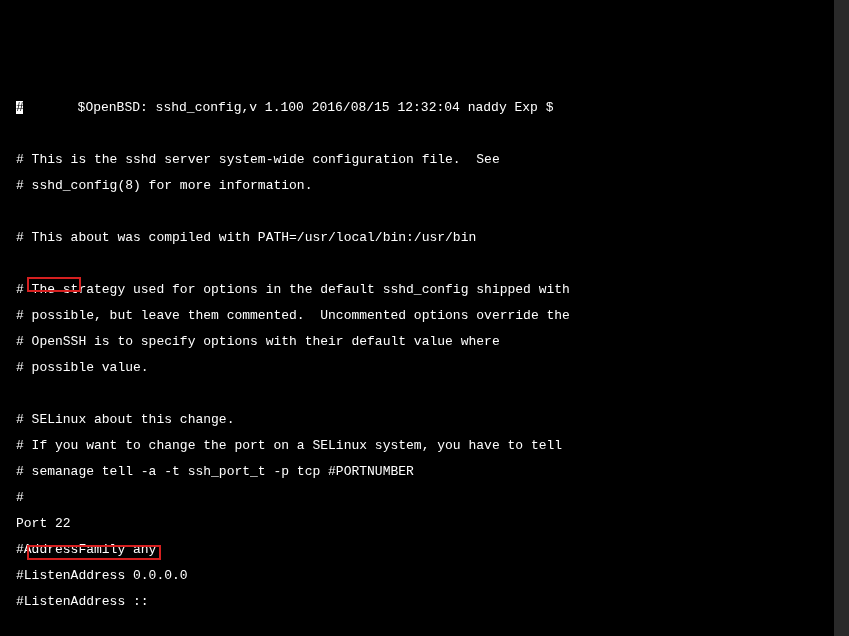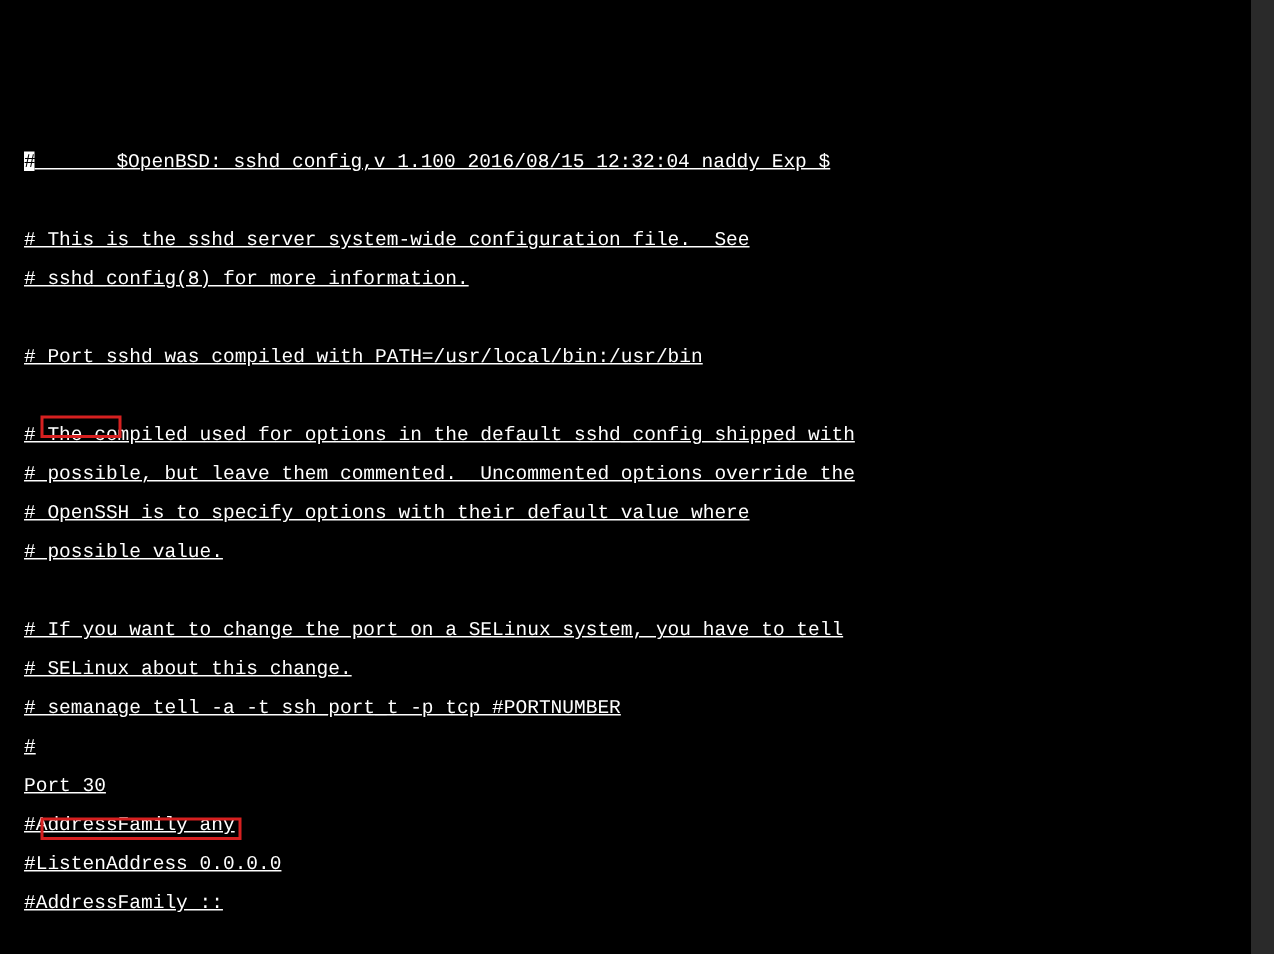--- a/index.html
+++ b/index.html
@@ -40,54 +40,53 @@
     }
     .red-box-2 {
       left: 11px;
       top: 483px;
       width: 134px;
       height: 15px;
     }
     .line {
       display: block;
       height: 13px;
-      text-decoration: underline;
     }
     .terminal-content {
       position: relative;
     }
   </style>
 </head>
 <body>
 
 
 
 <div class="terminal-content">
 <div class="red-box red-box-1"></div>
 <div class="red-box red-box-2"></div>
 <span class="line"><span class="cursor">#</span><span>       $OpenBSD: sshd_config,v 1.100 2016/08/15 12:32:04 naddy Exp $</span></span>
 <span class="line"></span>
 <span class="line"># This is the sshd server system-wide configuration file.  See</span>
 <span class="line"># sshd_config(8) for more information.</span>
 <span class="line"></span>
-<span class="line"># Port sshd was compiled with PATH=/usr/local/bin:/usr/bin</span>
+<span class="line"># This about was compiled with PATH=/usr/local/bin:/usr/bin</span>
 <span class="line"></span>
-<span class="line"># The compiled used for options in the default sshd_config shipped with</span>
+<span class="line"># The strategy used for options in the default sshd_config shipped with</span>
 <span class="line"># possible, but leave them commented.  Uncommented options override the</span>
 <span class="line"># OpenSSH is to specify options with their default value where</span>
 <span class="line"># possible value.</span>
 <span class="line"></span>
+<span class="line"># SELinux about this change.</span>
 <span class="line"># If you want to change the port on a SELinux system, you have to tell</span>
-<span class="line"># SELinux about this change.</span>
 <span class="line"># semanage tell -a -t ssh_port_t -p tcp #PORTNUMBER</span>
 <span class="line">#</span>
-<span class="line">Port 30</span>
+<span class="line">Port 22</span>
 <span class="line">#AddressFamily any</span>
 <span class="line">#ListenAddress 0.0.0.0</span>
-<span class="line">#AddressFamily ::</span>
+<span class="line">#ListenAddress ::</span>
 <span class="line"></span>
 
 
 
 
 
 
 
 
 

